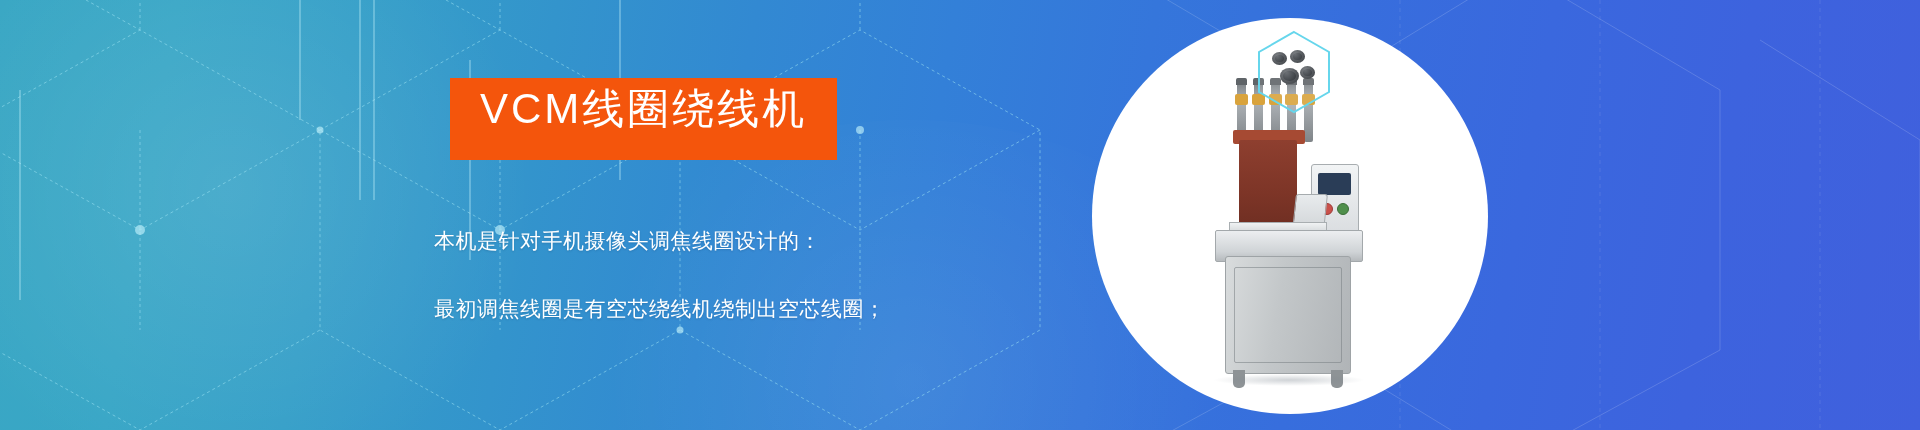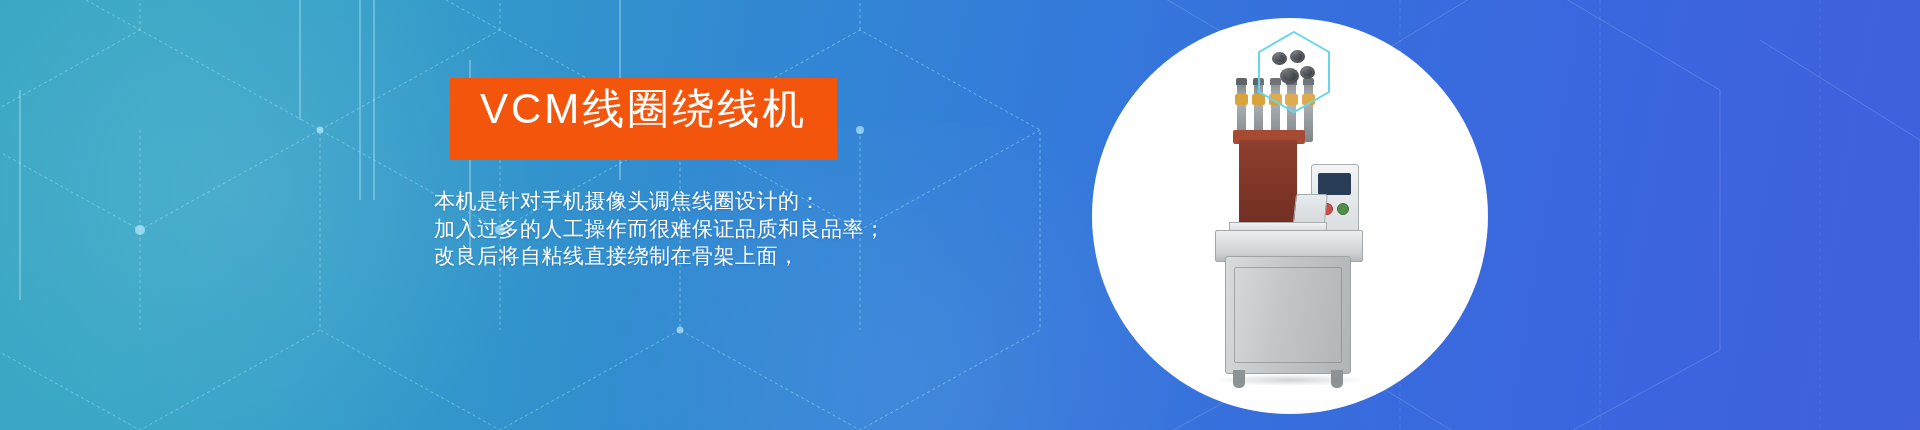--- a/index.html
+++ b/index.html
@@ -91,21 +91,21 @@
     position: absolute;
     left: 434px;
     top: 187px;
     color: #ffffff;
     font-size: 21px;
     line-height: 27.5px;
     letter-spacing: 0.5px;
     white-space: nowrap;
     text-shadow: 0 1px 2px rgba(10,50,90,0.22);
   }
-  .body-line { display: block; }
+  .body-line { display: block; margin-top: 40px; }
 
   
   .photo-disc {
     position: absolute;
     left: 1092px;
     top: 18px;
     width: 396px;
     height: 396px;
     border-radius: 50%;
     background: #ffffff;
@@ -339,22 +339,21 @@
       </g>
     </svg>
   </div>
 
   <div class="title-box">
     <span class="title-text">VCM线圈绕线机</span>
   </div>
 
   <div class="body-copy">
     <span class="body-line">本机是针对手机摄像头调焦线圈设计的：</span>
-    <span class="body-line">加入过多的人工操作而很难保证品质和良品率；</span>
-    <span class="body-line">改良后将自粘线直接绕制在骨架上面，</span>
+    <span class="body-line">最初调焦线圈是有空芯绕线机绕制出空芯线圈；</span>
   </div>
 
   <div class="photo-disc">
     <div class="machine">
       <div class="spindles">
         <div class="spindle"></div>
         <div class="spindle"></div>
         <div class="spindle"></div>
         <div class="spindle"></div>
         <div class="spindle"></div>

